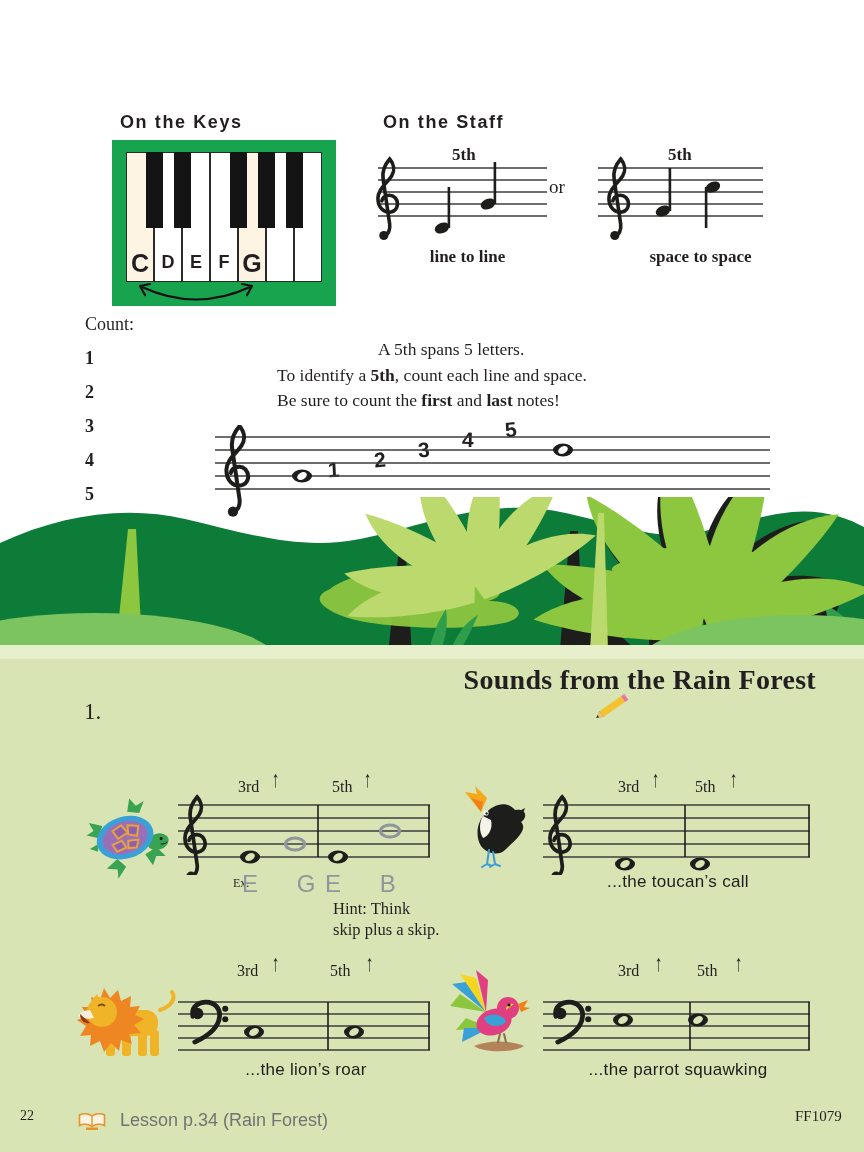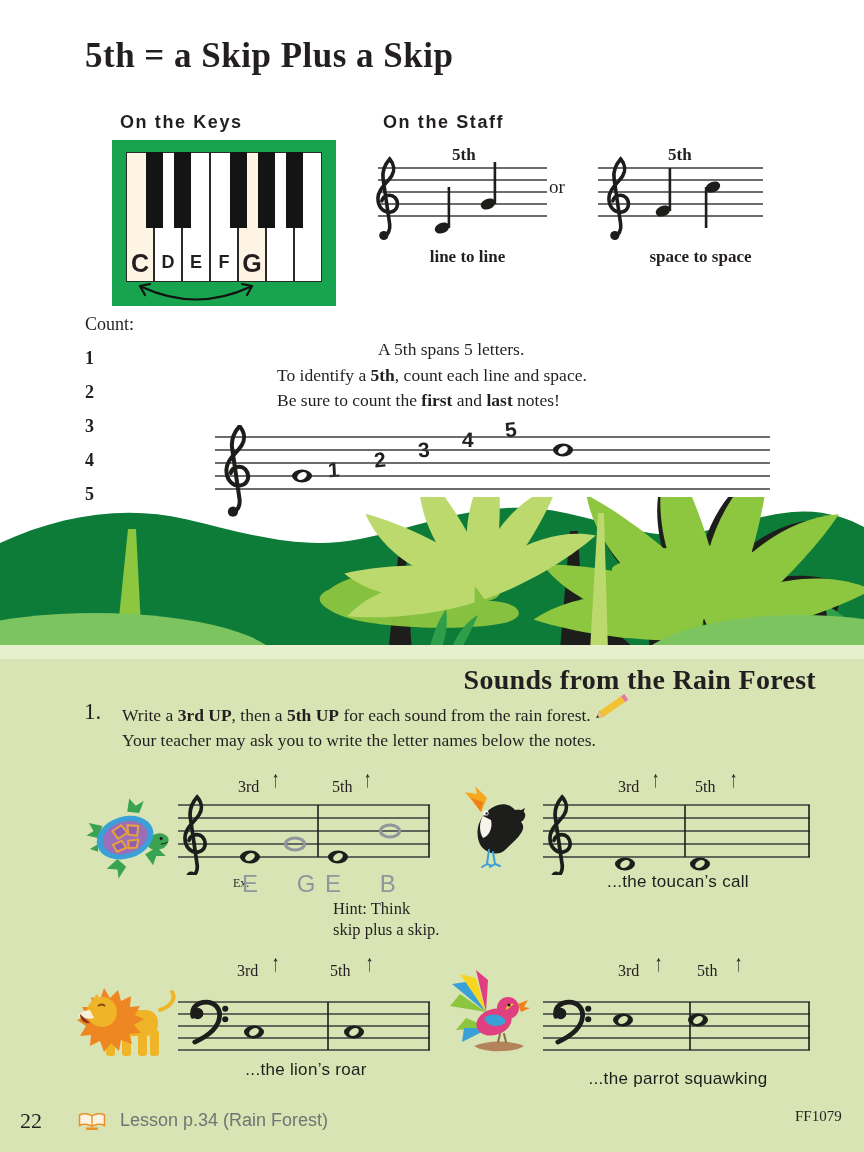--- a/index.html
+++ b/index.html
@@ -66,21 +66,20 @@
           <path d="M0,0 C14,-10 36,-12 50,-4 C36,2 16,6 2,6 Z" transform="rotate(-58)"></path>
           <path d="M0,0 C14,-10 36,-12 50,-4 C36,2 16,6 2,6 Z" transform="rotate(-92)"></path>
           <path d="M0,0 C14,-10 36,-12 50,-4 C36,2 16,6 2,6 Z" transform="rotate(-124)"></path>
           <path d="M0,0 C14,-10 36,-12 50,-4 C36,2 16,6 2,6 Z" transform="rotate(-152)"></path>
           <path d="M0,0 C14,-10 36,-12 50,-4 C36,2 16,6 2,6 Z" transform="rotate(-180) scale(1,-1)"></path>
         </g>
       </symbol>
     </defs>
   </svg>
 
-  <div class="abs serif title" style="left:85px;top:36px;">5th = a Skip Plus a Skip</div>
 
   <div class="abs sans sect-head" style="left:112px;top:112px;">On the Keys</div>
   <div class="abs sans sect-head" style="left:375px;top:112px;">On the Staff</div>
 
   <div class="abs keys-wrap">
     <div class="keys-row">
       <div class="wkey hl" style="left:0px;">
           <span class="klabel big sans">C</span>
         </div>
       <div class="wkey" style="left:28px;">
@@ -213,21 +212,20 @@
     <ellipse cx="800" cy="172" rx="165" ry="54" fill="var(--bush-green)"></ellipse>
     <path d="M430,150 C436,128 440,122 446,112 C448,126 446,140 442,150 Z M452,150 C460,132 468,124 478,118 C472,132 466,144 462,150 Z" fill="var(--forest-mid)"></path>
     <rect x="0" y="148" width="864" height="14" fill="var(--strip-bg)"></rect>
   </svg>
 
   <div class="abs" style="left:0;top:658px;width:864px;height:494px;background:var(--section-bg);"></div>
 
   <div class="abs serif heading-rf" style="left:392px;top:664px;width:424px;text-align:right;z-index:2;">Sounds from the Rain Forest</div>
 
   <div class="abs serif" style="left:84px;top:699px;font-size:23px;z-index:2;">1.</div>
-  <div class="abs serif body-txt" style="left:122px;top:703px;width:520px;z-index:2;"><span>Write a </span><span class="b">3rd UP</span><span>, then a </span><span class="b">5th UP</span><span> for each sound from the rain forest.</span><br><span>Your teacher may ask you to write the letter names below the notes.</span></div>
 
   <svg class="abs" style="left:590px;top:692px;z-index:2;" width="46" height="34" viewBox="0 0 46 34">
     <g transform="translate(6,26) rotate(-35)">
       <polygon points="0,0 7,-3.5 7,3.5" fill="#3c3020"></polygon>
       <polygon points="3,-2 7,-3.5 7,3.5 3,2" fill="#e8c27a"></polygon>
       <rect x="7" y="-3.5" width="26" height="7" fill="var(--pencil-yellow)"></rect>
       <rect x="33" y="-3.5" width="4" height="7" fill="var(--pencil-pink)"></rect>
     </g>
   </svg>
 
@@ -377,23 +375,23 @@
     <line x1="147" y1="42" x2="147" y2="90" stroke="#1d1d1b" stroke-width="1.6"></line>
     <line x1="266" y1="42" x2="266" y2="90" stroke="#1d1d1b" stroke-width="1.6"></line>
     <use href="#bass" x="10" y="40" width="40" height="46"></use>
     <use href="#wnote" x="69" y="52" width="22" height="16" style="--hole:#d8e4b4"></use>
     <use href="#wnote" x="144" y="52" width="22" height="16" style="--hole:#d8e4b4"></use>
   </svg>
   <span class="abs serif interval-lb" style="left:618px;top:962px;z-index:2;">3rd</span>
   <span class="abs serif up-arrow" style="left:655px;top:960px;z-index:2;">↑</span>
   <span class="abs serif interval-lb" style="left:697px;top:962px;z-index:2;">5th</span>
   <span class="abs serif up-arrow" style="left:735px;top:960px;z-index:2;">↑</span>
-  <div class="abs sans sans-cap center" style="left:543px;top:1060px;width:270px;z-index:2;margin-top:9px;">...the parrot squawking</div>
-
-  <div class="abs serif" style="left:20px;top:1108px;font-size:22px;z-index:2;">22</div>
+  <div class="abs sans sans-cap center" style="left:543px;top:1060px;width:270px;z-index:2;">...the parrot squawking</div>
+
+  <div class="abs serif" style="left:20px;top:1108px;font-size:14px;z-index:2;">22</div>
   <svg class="abs" style="left:78px;top:1112px;z-index:2;" width="28" height="20" viewBox="0 0 28 20">
     <path d="M14,4 C11,1.5 5,1 1.5,3 L1.5,13.5 C5,11.5 11,12 14,14.5 C17,12 23,11.5 26.5,13.5 L26.5,3 C23,1 17,1.5 14,4 Z" fill="#fdf3e3" stroke="var(--footer-icon-orange)" stroke-width="1.6"></path>
     <line x1="14" y1="4" x2="14" y2="14.5" stroke="var(--footer-icon-orange)" stroke-width="1.4"></line>
     <rect x="8" y="15.5" width="12" height="2.5" fill="var(--footer-icon-orange)"></rect>
   </svg>
   <div class="abs sans" style="left:120px;top:1110px;font-size:18px;color:#737373;z-index:2;">Lesson p.34 (Rain Forest)</div>
   <div class="abs serif" style="left:795px;top:1108px;font-size:15px;z-index:2;">FF1079</div>
 
 </div>
 

